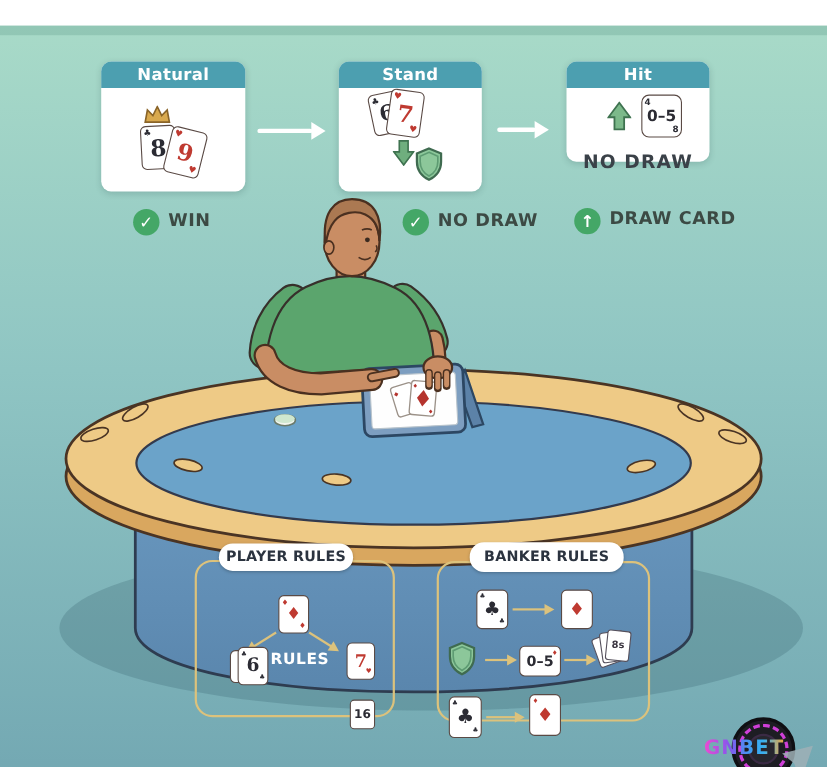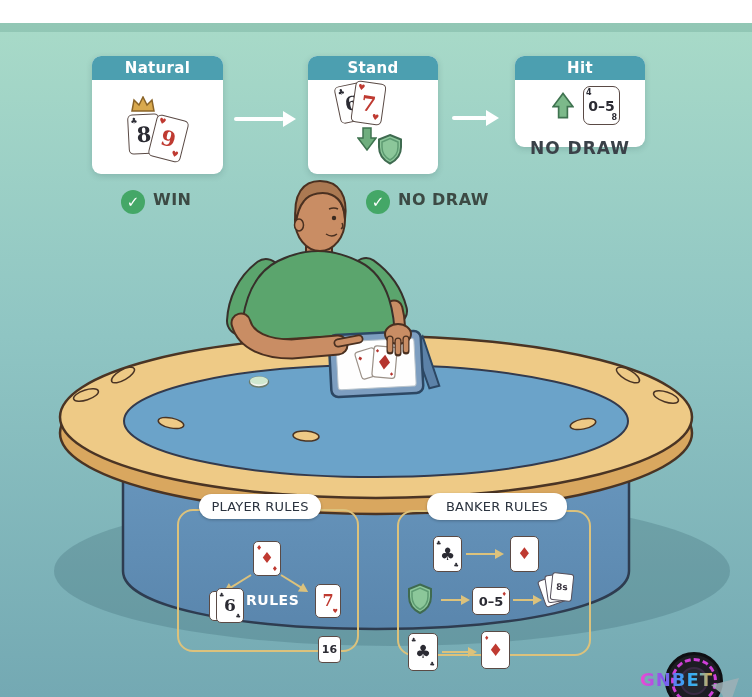--- a/index.html
+++ b/index.html
@@ -34,21 +34,21 @@
   .warrow::after{content:"";position:absolute;right:-12px;top:-6px;
         border-left:13px solid #fff;border-top:8px solid transparent;border-bottom:8px solid transparent;}
   .garrow{position:absolute;z-index:4;height:2px;background:#dcc27c;transform-origin:left center;}
   .garrow::after{content:"";position:absolute;right:-8px;top:-4px;
         border-left:9px solid #dcc27c;border-top:5px solid transparent;border-bottom:5px solid transparent;}
 
   
   .rulebox{position:absolute;z-index:2;border:2px solid #dcc27c;border-radius:16px;}
   .pill{position:absolute;z-index:4;background:#fff;border-radius:13px;
         box-shadow:0 1px 3px rgba(0,0,0,.25);display:flex;align-items:center;justify-content:center;
-        font-size:13px;font-weight:400;color:#2b333f;letter-spacing:.2px;}
+        font-size:13px;font-weight:700;color:#2b333f;letter-spacing:.2px;}
   .white-label{position:absolute;z-index:4;color:#fff;font-weight:700;letter-spacing:.5px;}
 
   .fan-card{position:absolute;width:20px;height:26px;background:#fff;border:1.3px solid #55505c;
         border-radius:3px;}
 
   
   #logo{position:absolute;z-index:5;}
   .chip{position:absolute;border-radius:50%;background:#1d1d23;border:3px solid #0f0f13;}
   .chip-ring{position:absolute;inset:3px;border-radius:50%;border:3px dashed #cf3fd8;}
   .chip-core{position:absolute;inset:12px;border-radius:50%;background:#26262e;border:2px solid #3a2a44;}
@@ -215,20 +215,24 @@
   </div>
 
   <div class="status" style="left:121px;top:167px;">
     <div class="status-icon check"></div>
     <div class="status-label">WIN</div>
   </div>
   <div class="status" style="left:366px;top:167px;">
     <div class="status-icon check"></div>
     <div class="status-label">NO DRAW</div>
   </div>
+  <div class="status" style="left:522px;top:166px;">
+    <div class="status-icon uparr"></div>
+    <div class="status-label">DRAW CARD</div>
+  </div>
 
   <div class="rulebox" style="left:177px;top:486px;width:178px;height:139px;"></div>
   <div class="pill" style="left:199px;top:471px;width:122px;height:25px;">PLAYER RULES</div>
 
   <div class="card" style="left:253px;top:518px;width:26px;height:33px;z-index:4;">
     <span class="rank red" style="font-size:15px;font-family:'DejaVu Sans',sans-serif;">♦</span>
     <span class="ctl red" style="font-size:7px;">♦</span>
     <span class="cbr red" style="font-size:7px;">♦</span>
   </div>
   <div class="garrow" style="left:251px;top:551px;width:24px;transform:rotate(148deg);"></div>

